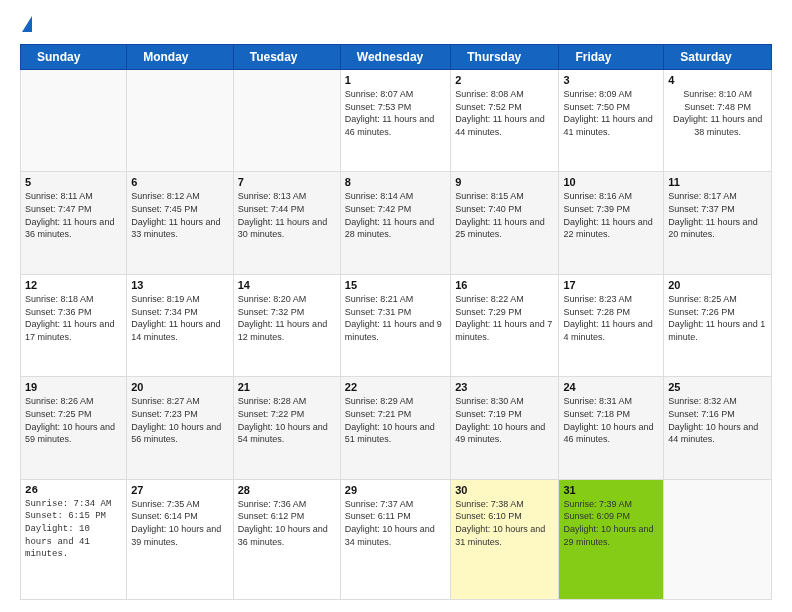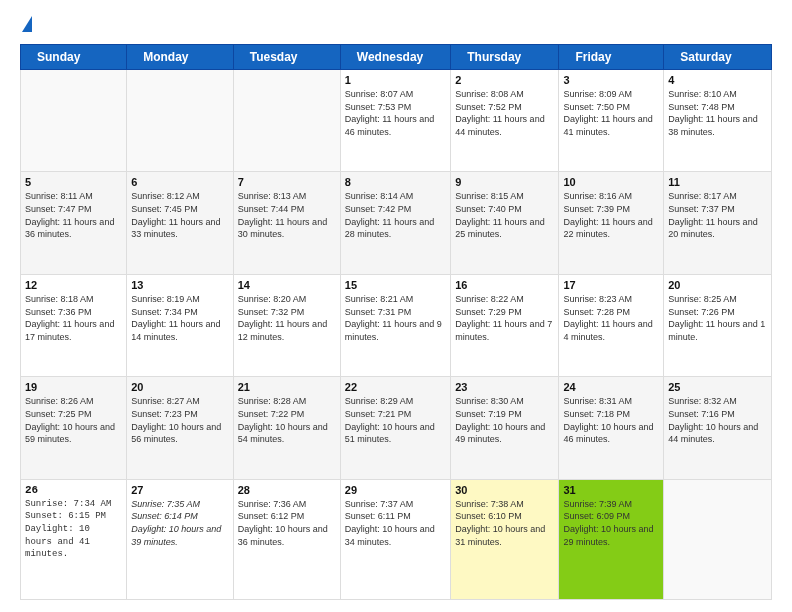--- a/index.html
+++ b/index.html
@@ -158,21 +158,21 @@
 Daylight: 11 hours and 44 minutes.</div>
           </td>
           <td style="background-color: rgb(255, 255, 255);">
             <span class="day-num">3</span>
             <div class="day-info" style="white-space: pre-line;">Sunrise: 8:09 AM
 Sunset: 7:50 PM
 Daylight: 11 hours and 41 minutes.</div>
           </td>
           <td style="background-color: rgb(255, 255, 255);">
             <span class="day-num">4</span>
-            <div class="day-info" style="white-space: pre-line;">Sunrise: 8:10 AM
+            <div class="day-info" style="white-space: pre-line; text-align: center;">Sunrise: 8:10 AM
 Sunset: 7:48 PM
 Daylight: 11 hours and 38 minutes.</div>
           </td>
         </tr>
         <tr>
           <td style="background-color: rgb(245, 245, 245);">
             <span class="day-num">5</span>
             <div class="day-info" style="white-space: pre-line;">Sunrise: 8:11 AM
 Sunset: 7:47 PM
 Daylight: 11 hours and 36 minutes.</div>
@@ -304,21 +304,21 @@
         </tr>
         <tr>
           <td style="background-color: rgb(255, 255, 255); font-family: Liberation Mono, monospace;">
             <span class="day-num">26</span>
             <div class="day-info" style="white-space: pre-line;">Sunrise: 7:34 AM
 Sunset: 6:15 PM
 Daylight: 10 hours and 41 minutes.</div>
           </td>
           <td style="background-color: rgb(255, 255, 255);">
             <span class="day-num">27</span>
-            <div class="day-info" style="white-space: pre-line; font-style: italic;">Sunrise: 7:35 AM
+            <div class="day-info" style="white-space: pre-line;">Sunrise: 7:35 AM
 Sunset: 6:14 PM
 Daylight: 10 hours and 39 minutes.</div>
           </td>
           <td style="background-color: rgb(255, 255, 255);">
             <span class="day-num">28</span>
             <div class="day-info" style="white-space: pre-line;">Sunrise: 7:36 AM
 Sunset: 6:12 PM
 Daylight: 10 hours and 36 minutes.</div>
           </td>
           <td style="background-color: rgb(255, 255, 255);">

